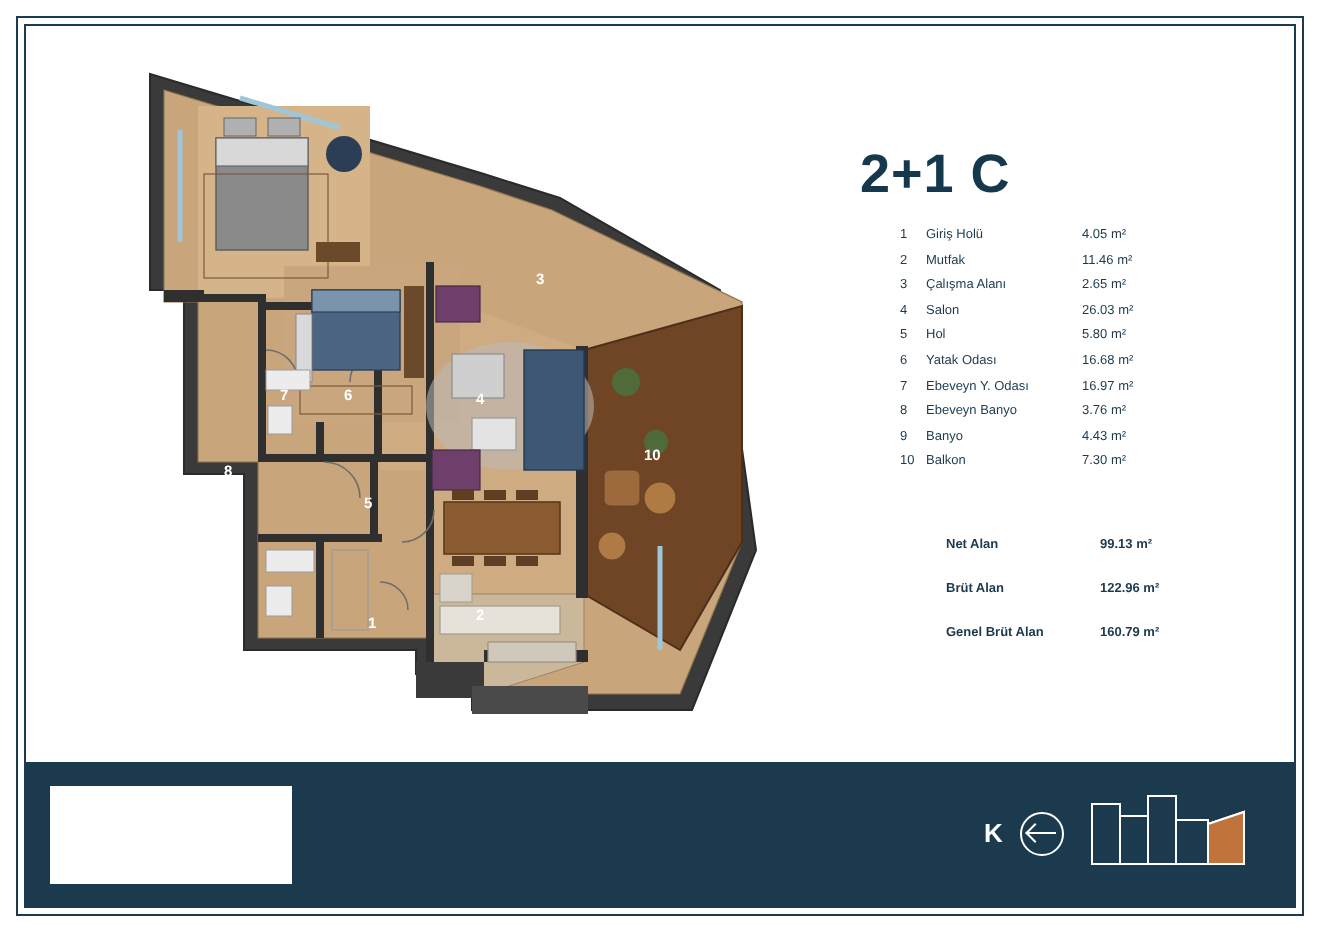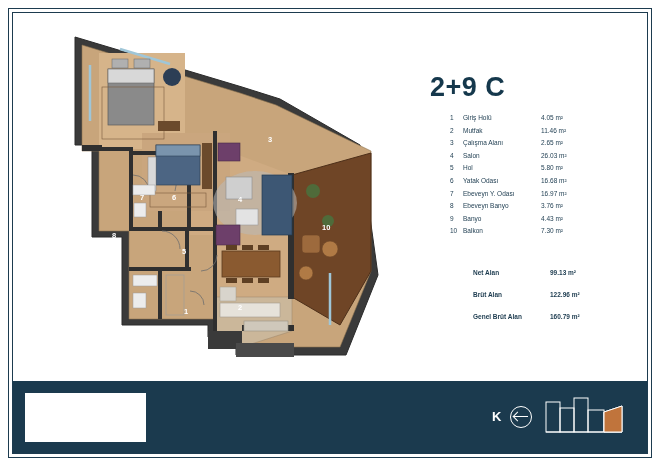--- a/index.html
+++ b/index.html
@@ -151,21 +151,21 @@
     <div class="num-badge" style="left:238px;top:110px;">3</div>
     <div class="num-badge" style="left:208px;top:170px;">4</div>
     <div class="num-badge" style="left:152px;top:222px;">5</div>
     <div class="num-badge" style="left:142px;top:168px;">6</div>
     <div class="num-badge" style="left:110px;top:168px;">7</div>
     <div class="num-badge" style="left:82px;top:206px;">8</div>
     <div class="num-badge" style="left:86px;top:256px;">9</div>
     <div class="num-badge" style="left:292px;top:198px;">10</div>
   </div>
 
-  <div class="plan-title">2+9 C</div>
+  <div class="plan-title">2+1 C</div>
 
   <div class="legend">
     <div class="legend-row">
       <span class="legend-num">1</span>
       <span class="legend-name">Giriş Holü</span>
       <span class="legend-area">4.05 m²</span>
     </div>
     <div class="legend-row">
       <span class="legend-num">2</span>
       <span class="legend-name">Mutfak</span>

